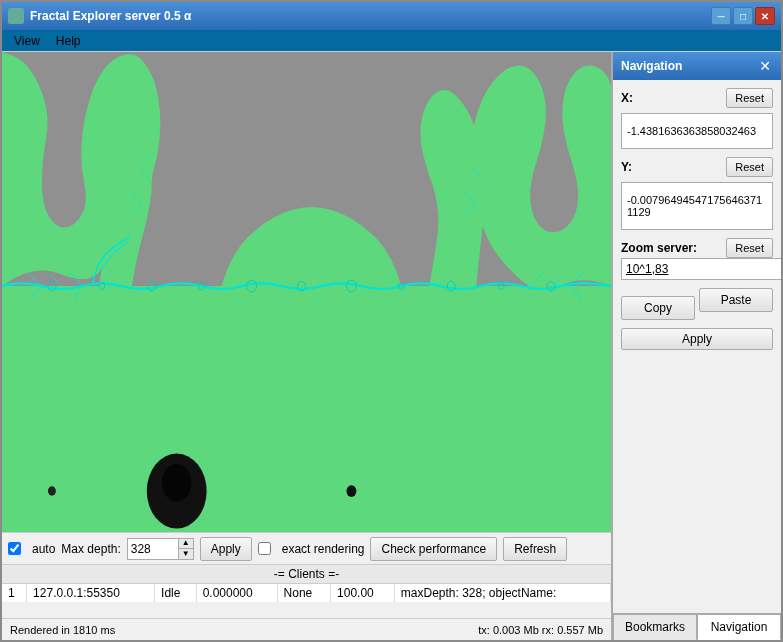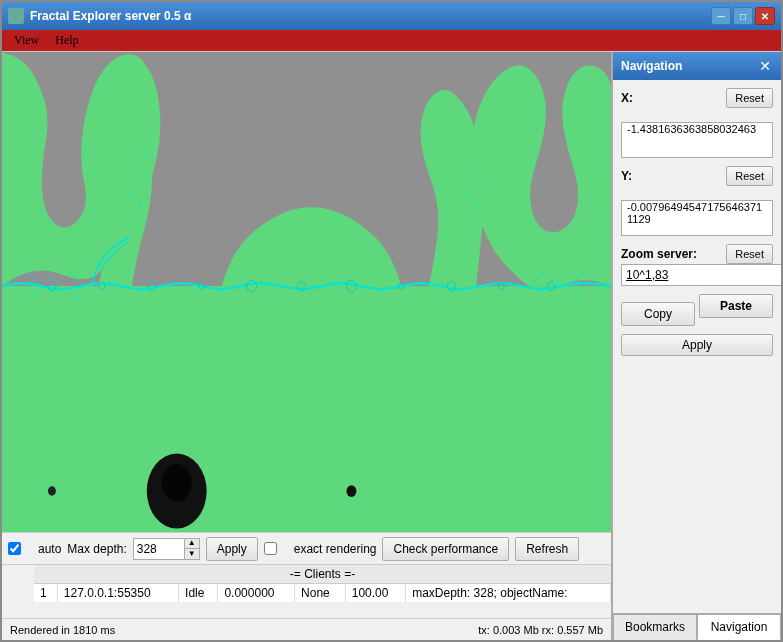--- a/index.html
+++ b/index.html
@@ -57,28 +57,27 @@
       display: flex;
       align-items: center;
       justify-content: center;
       cursor: pointer;
     }
     .win-btn.close {
       background: #c0392b;
       border-color: #922b21;
     }
     .menu-bar {
-      background: #b91c1c;
+      background: #0369a1;
       border-bottom: 1px solid #ccc;
       height: 22px;
       display: flex;
       align-items: center;
       padding: 0 4px;
       flex-shrink: 0;
-      font-family: Liberation Serif, serif;
     }
     .menu-item {
       padding: 2px 8px;
       cursor: pointer;
       border-radius: 2px;
       font-size: 12px;
     }
     .main-area {
       display: flex;
       flex: 1;
@@ -102,21 +101,21 @@
       height: 32px;
       display: flex;
       align-items: center;
       padding: 0 6px;
       gap: 6px;
       flex-shrink: 0;
     }
     .checkbox-label {
       display: flex;
       align-items: center;
-      gap: 17px;
+      gap: 11px;
       font-size: 12px;
       cursor: pointer;
     }
     .label-text {
       font-size: 12px;
     }
     input[type="checkbox"] {
       cursor: pointer;
     }
     .spinbox {
@@ -158,21 +157,20 @@
       border-radius: 2px;
       cursor: pointer;
       font-size: 12px;
       height: 24px;
       display: flex;
       align-items: center;
     }
     .clients-section {
       border-top: 1px solid #ccc;
       flex-shrink: 0;
-      padding-left: 32px;
     }
     .clients-header {
       background: #e8e8e8;
       text-align: center;
       padding: 2px;
       font-size: 12px;
       border-bottom: 1px solid #ccc;
     }
     .clients-table {
       width: 100%;
@@ -240,24 +238,24 @@
       align-items: center;
       justify-content: space-between;
     }
     .field-label {
       font-size: 12px;
       font-weight: bold;
     }
     .value-box {
       background: white;
       border: 1px solid #aaa;
-      padding: 0 5px;
+      padding: 11px 5px;
       font-size: 11px;
       width: 100%;
-      margin-top: 14px;
+      margin-top: 5px;
       word-break: break-all;
       min-height: 36px;
     }
     .reset-btn {
       padding: 2px 8px;
       background: linear-gradient(to bottom, #f8f8f8, #e0e0e0);
       border: 1px solid #aaa;
       border-radius: 2px;
       cursor: pointer;
       font-size: 11px;
@@ -488,21 +486,21 @@
             <button class="reset-btn">Reset</button>
           </div>
           <div class="zoom-row">
             <input class="zoom-input" type="text" value="10^1,83" style="">
 
           </div>
         </div>
 
         <div class="copy-paste-row">
           <button class="btn" style="flex:1; justify-content:center;margin-top:8px;">Copy</button>
-          <button class="btn" style="flex:1; justify-content:center;font-weight:bold;">Paste</button>
+          <button class="btn" style="flex:1; justify-content:center;">Paste</button>
         </div>
 
         <button class="apply-btn">Apply</button>
       </div>
 
       <div class="bottom-tabs">
         <div class="tab-btn">Bookmarks</div>
         <div class="tab-btn active">Navigation</div>
       </div>
     </div>

